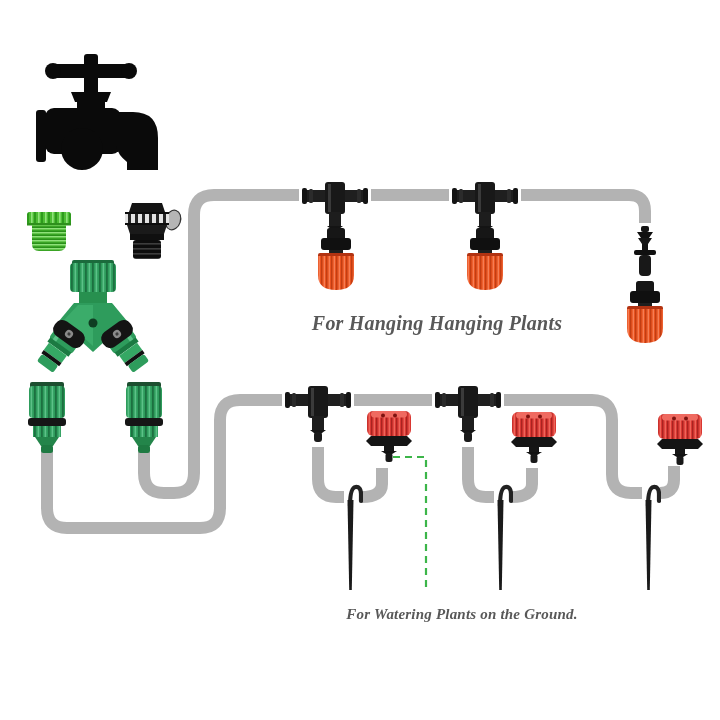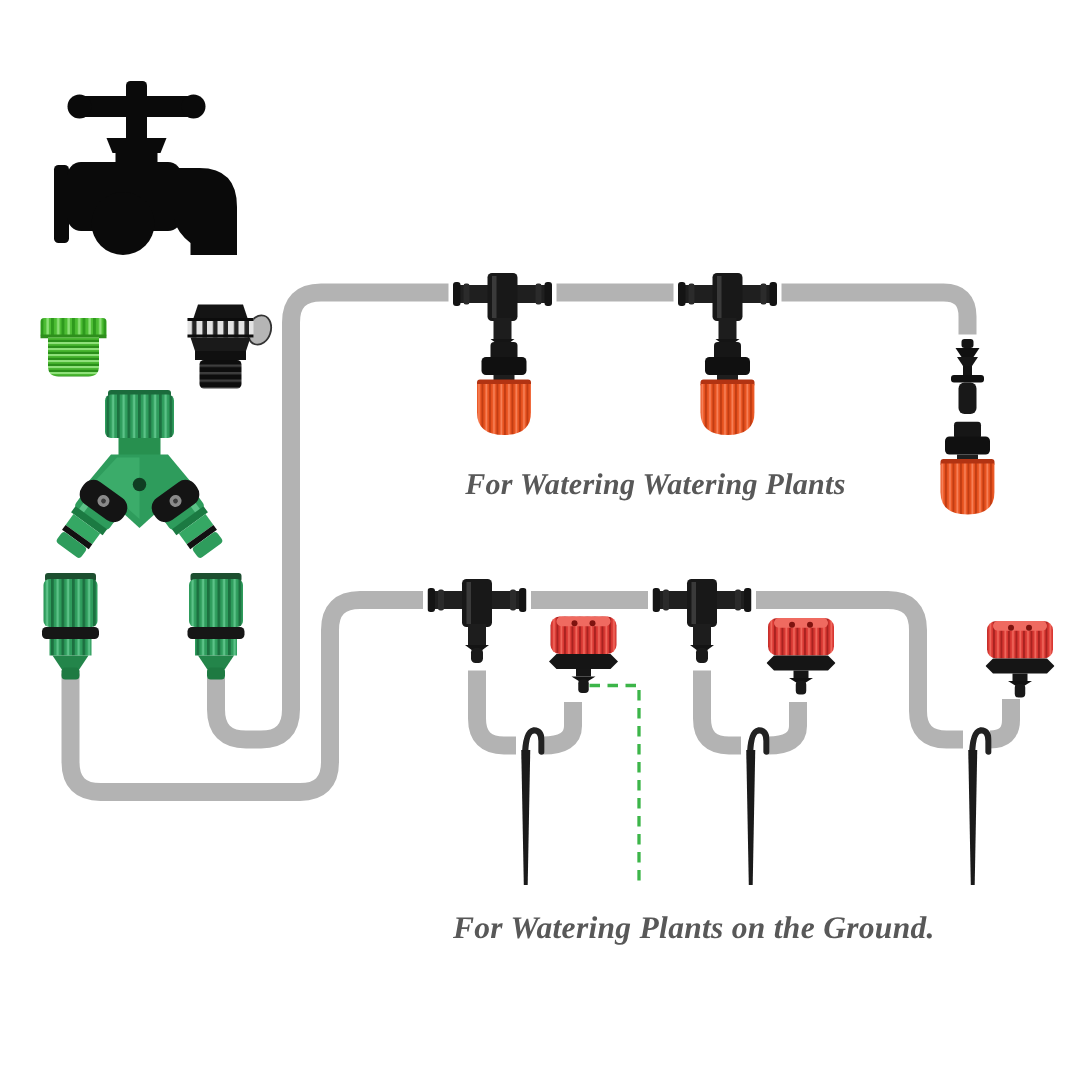--- a/index.html
+++ b/index.html
@@ -8,21 +8,21 @@
     overflow:hidden;font-family:"Liberation Serif","DejaVu Serif",serif;
   }
   .scene{position:absolute;left:0;top:0;}
   .tube path{stroke:var(--tube,#b3b3b3);stroke-width:12;fill:none;}
   .dashed-path{stroke:var(--dashed_guide,#3cb549);stroke-width:2.2;fill:none;stroke-dasharray:7 5;}
   .caption{
     position:absolute;text-align:center;color:var(--caption_color,#585858);
     font-style:italic;font-weight:700;letter-spacing:.2px;white-space:nowrap;
   }
   .caption.hanging{left:297px;top:312px;width:280px;font-size:20px;}
-  .caption.ground{left:302px;top:606px;width:320px;font-size:21px;}
+  .caption.ground{left:302px;top:606px;width:320px;font-size:15px;}
 </style>
 </head>
 <body>
 
 <div class="stage">
 
 <svg class="scene" width="720" height="720" viewBox="0 0 720 720" aria-hidden="true">
   <defs>
 
     <pattern id="gRibV" width="7" height="8" patternUnits="userSpaceOnUse">
@@ -217,16 +217,16 @@
 
   <use href="#dripper" x="366" y="409" width="46" height="54"></use>
   <use href="#dripper" x="511" y="410" width="46" height="54"></use>
   <use href="#dripper" x="657" y="412" width="46" height="54"></use>
 
   <use href="#stake" x="341" y="484" width="22" height="110"></use>
   <use href="#stake" x="491" y="484" width="22" height="110"></use>
   <use href="#stake" x="639" y="484" width="22" height="110"></use>
 </svg>
 
-<div class="caption hanging">For Watering Watering Plants</div>
+<div class="caption hanging">For Hanging Hanging Plants</div>
 <div class="caption ground">For Watering Plants on the Ground.</div>
 
 </div>
 
 </body></html>

